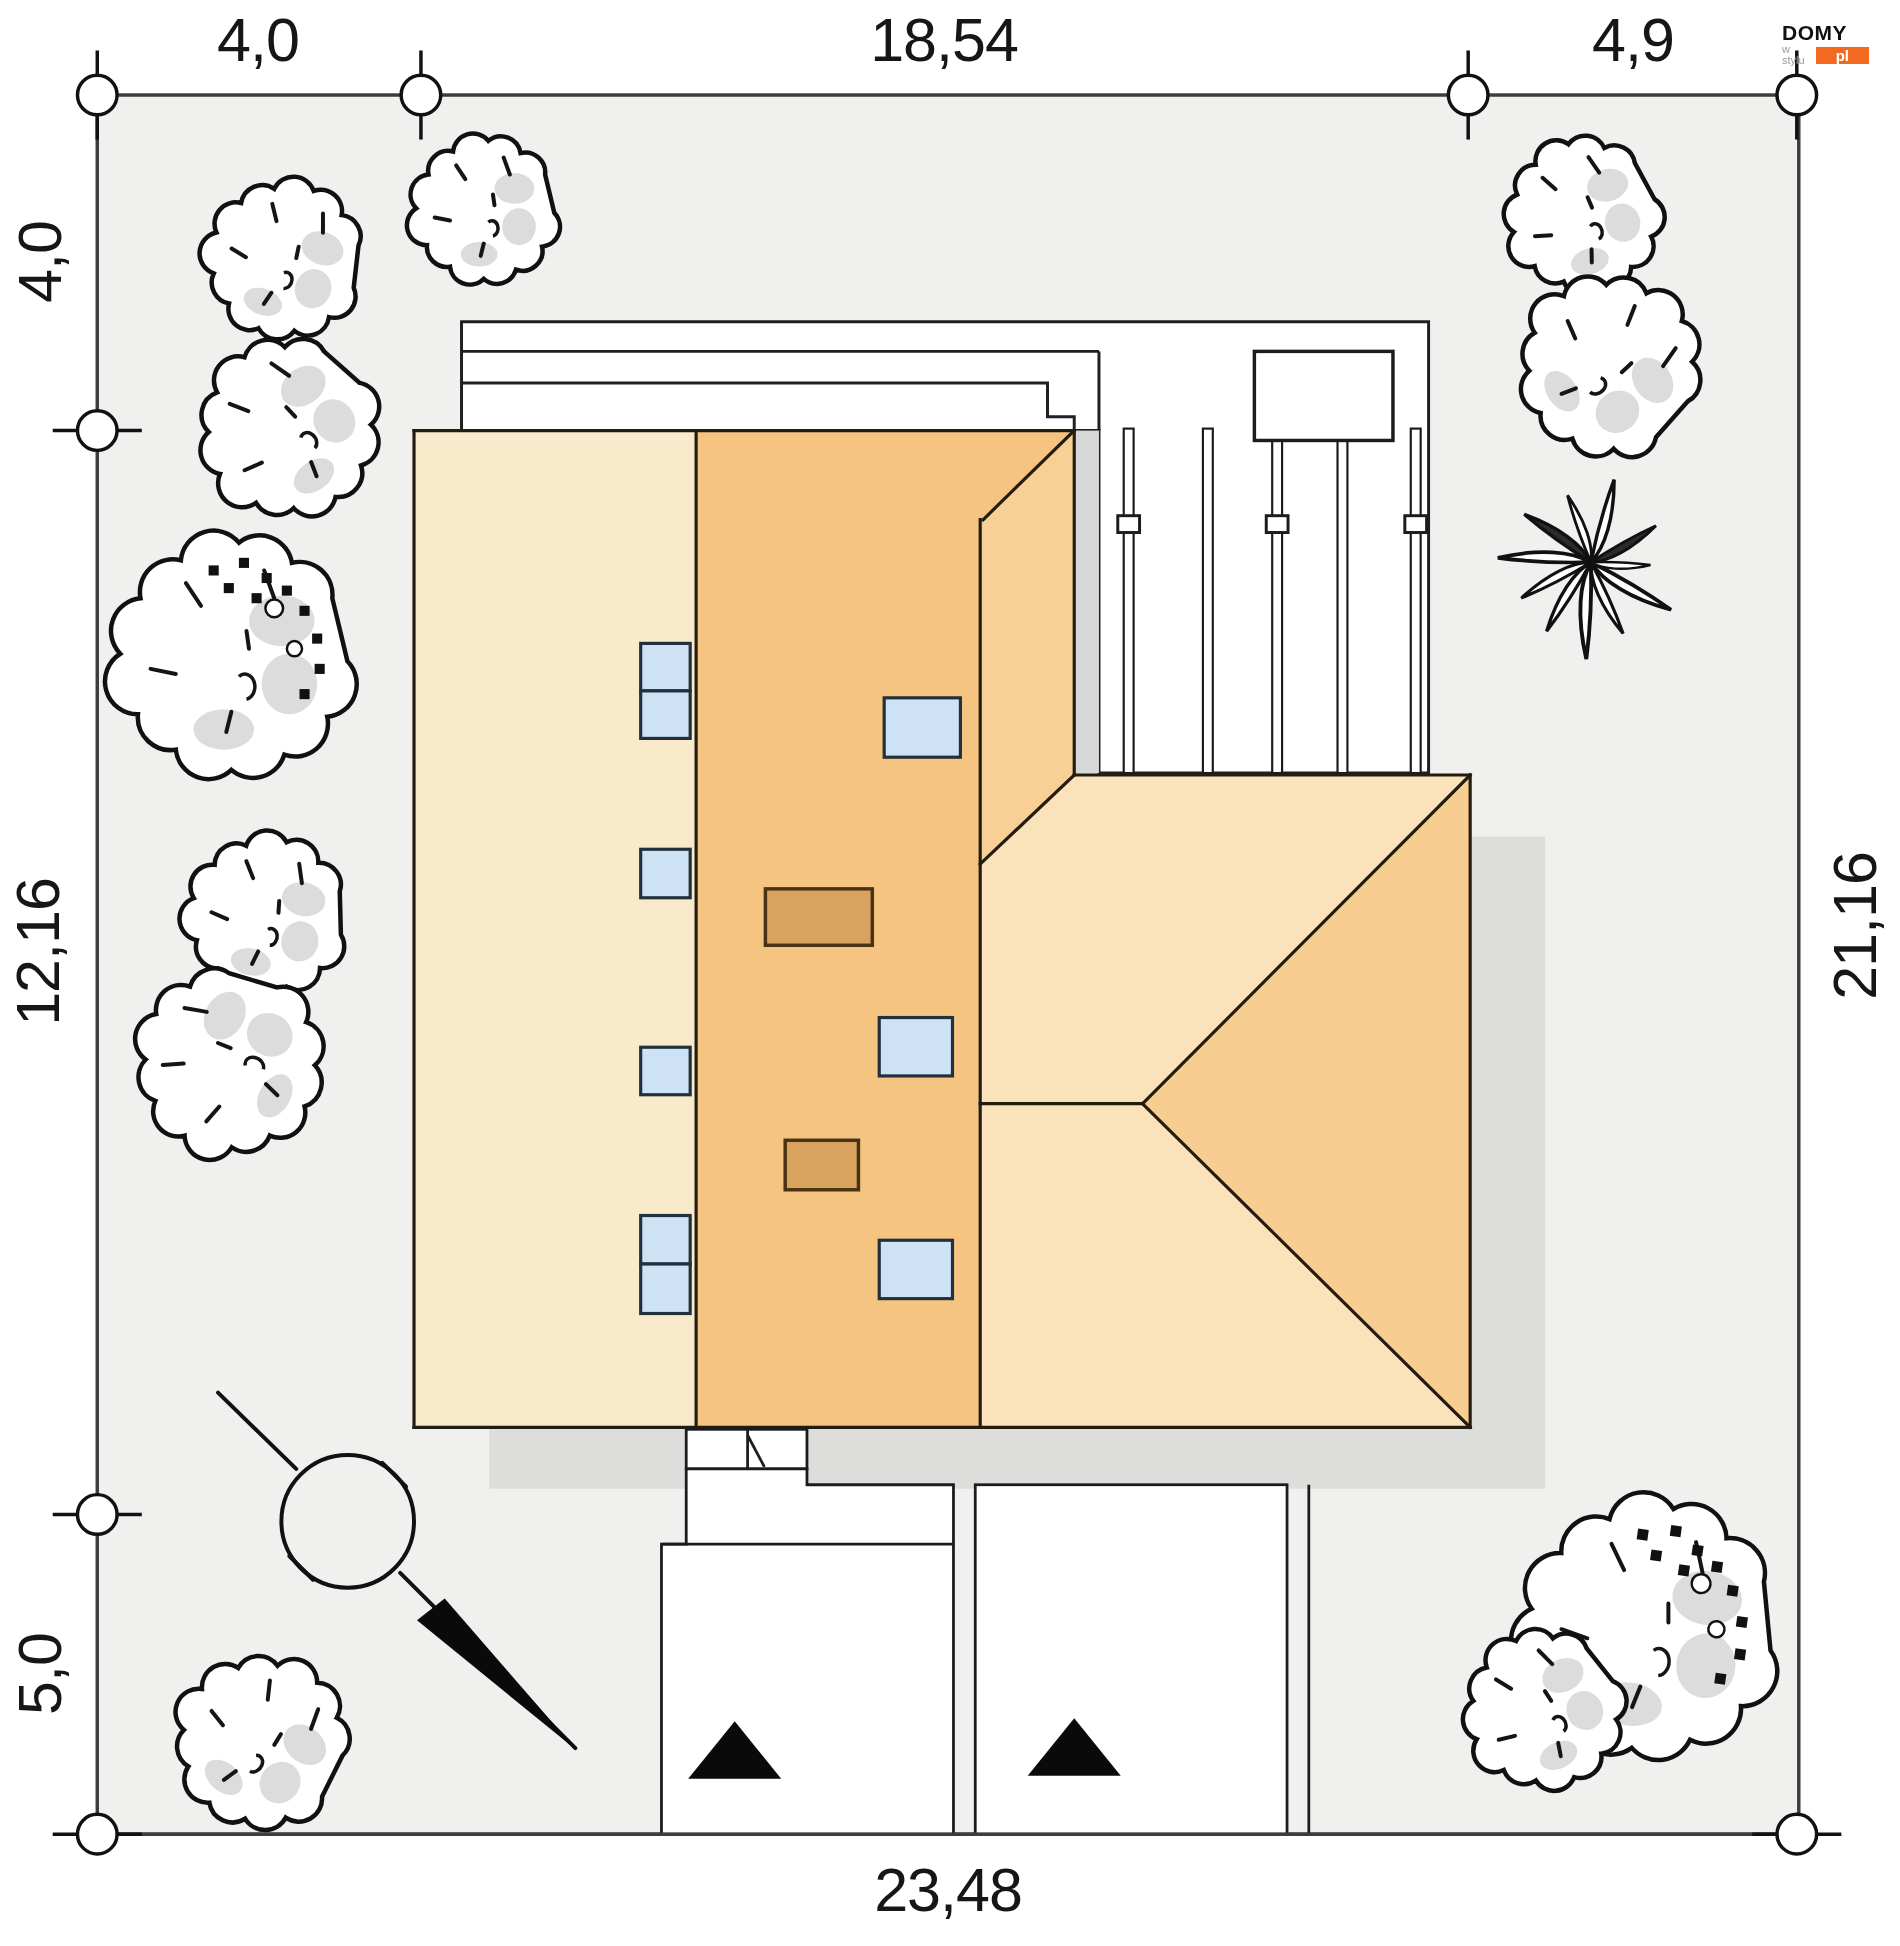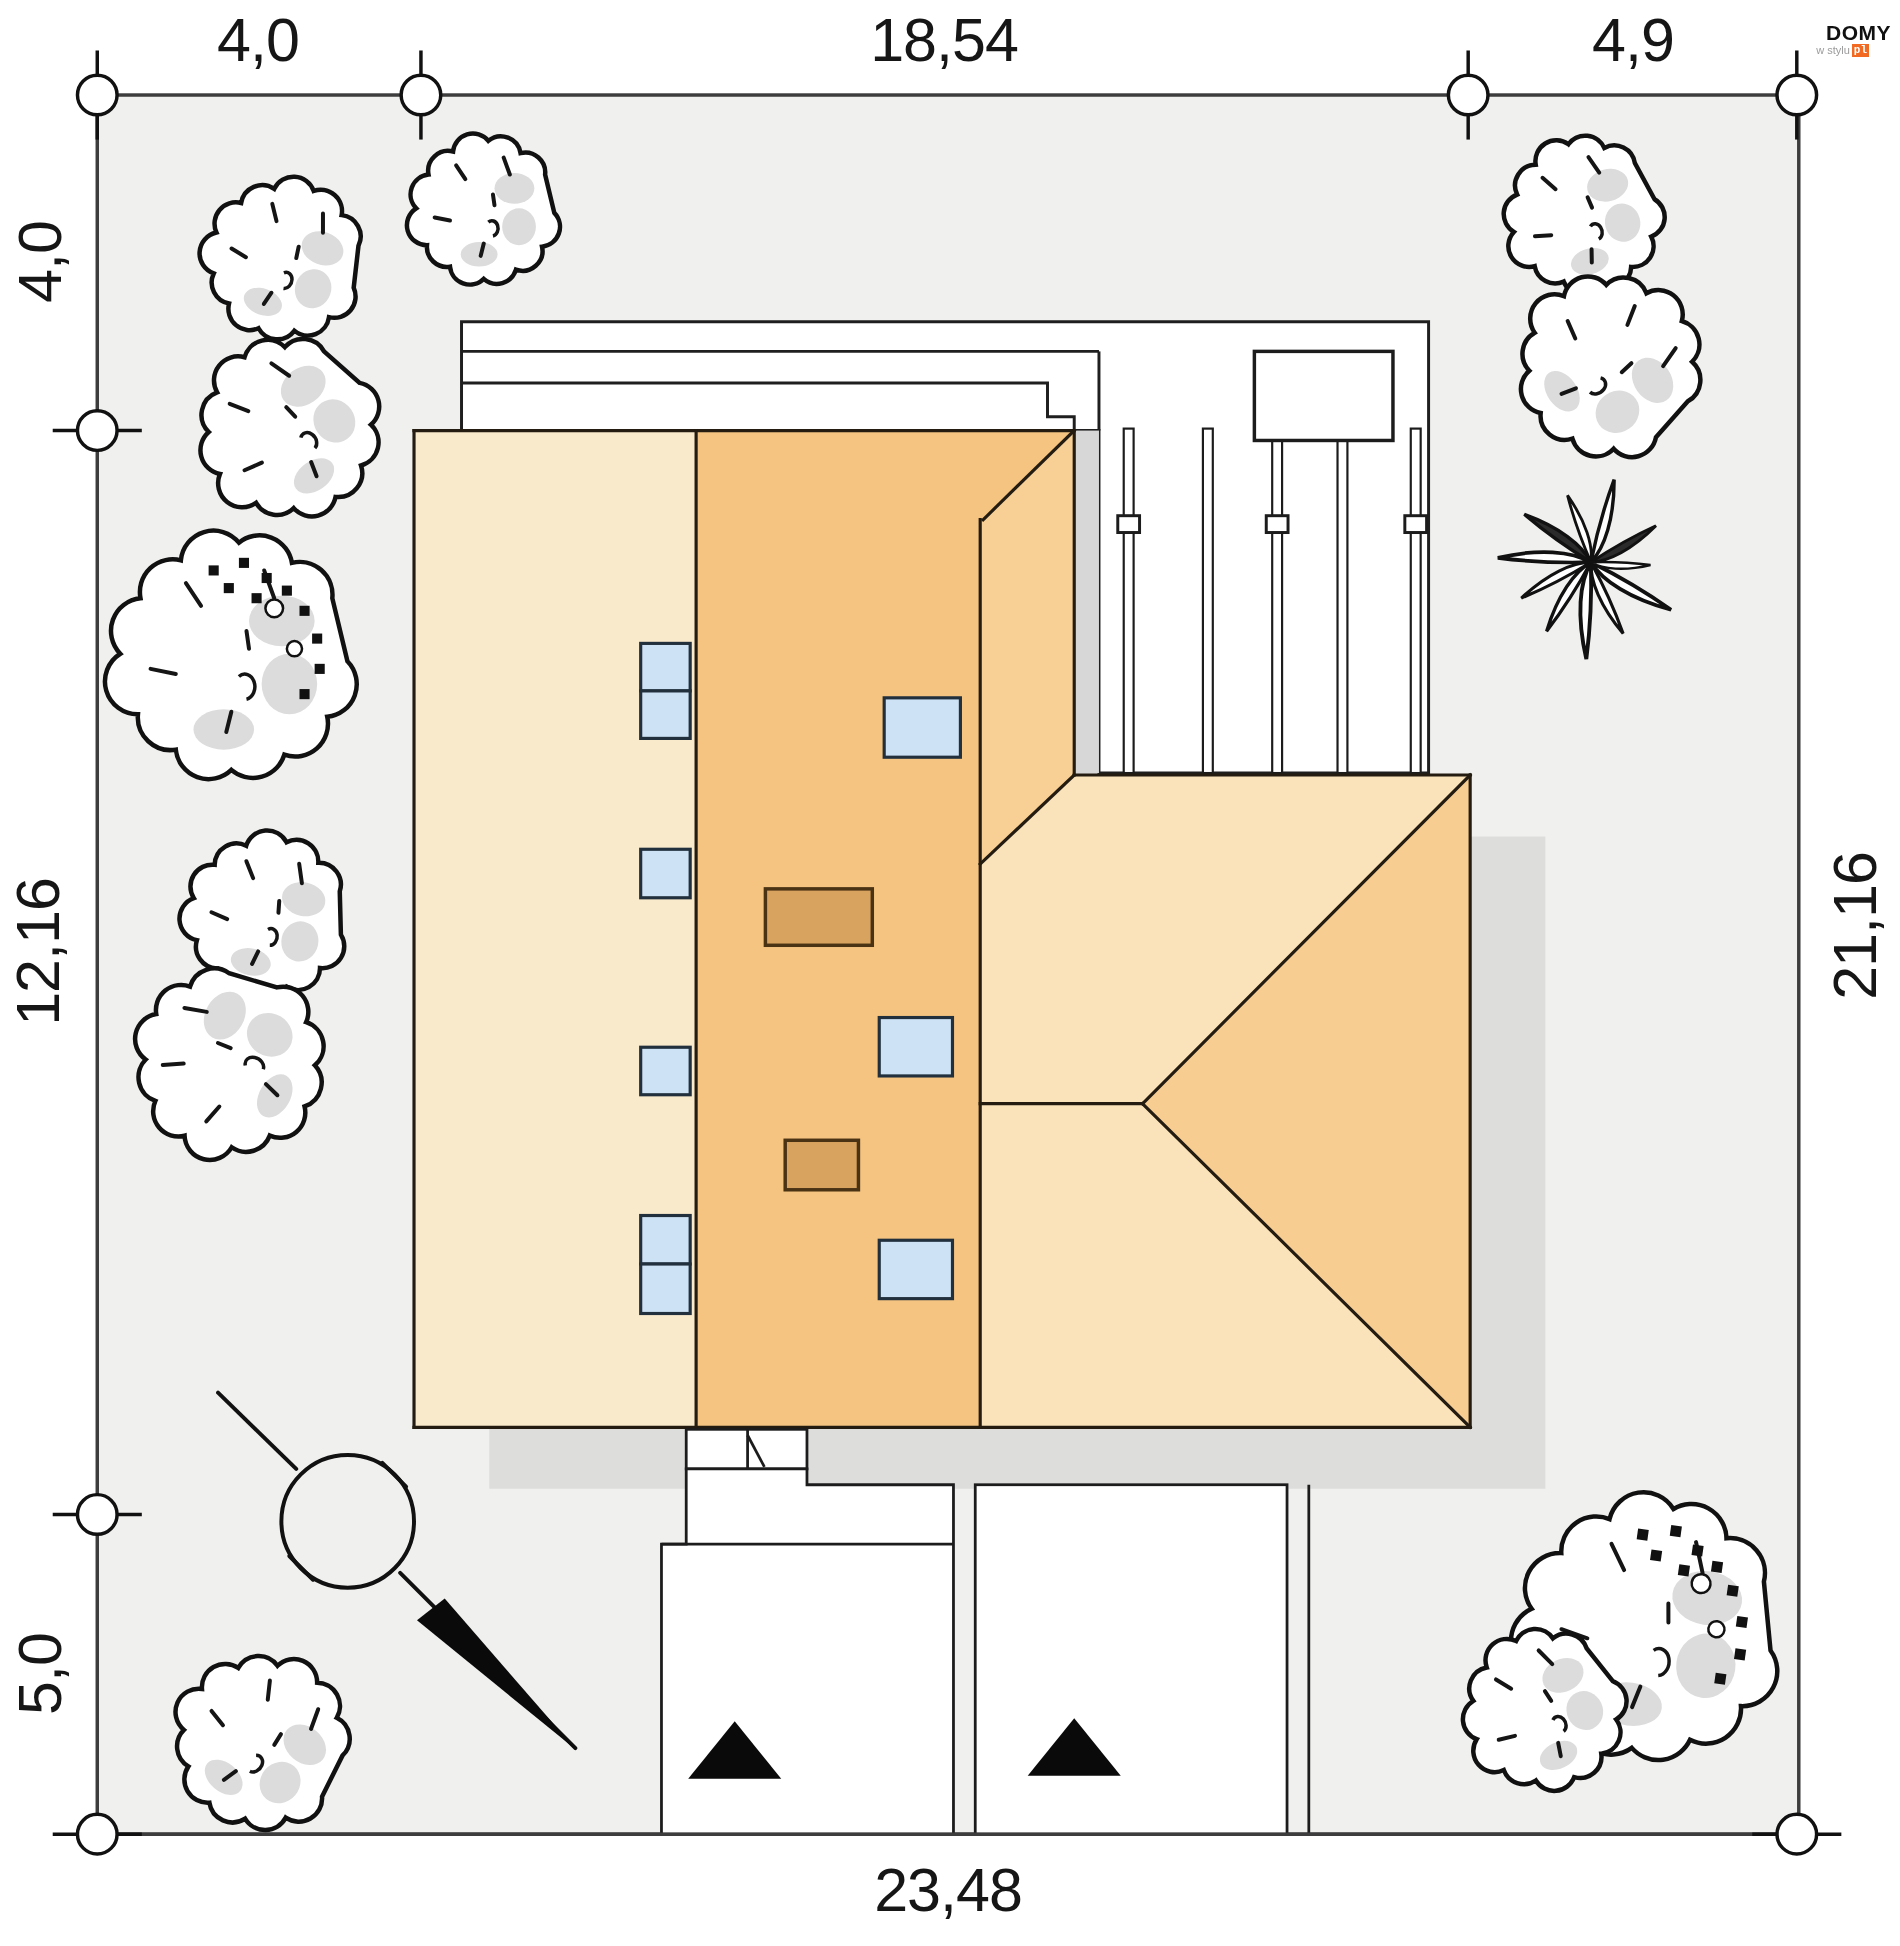--- a/index.html
+++ b/index.html
@@ -3,26 +3,26 @@
 <meta charset="utf-8">
 <style>
   html,body{margin:0;padding:0;background:#fff;}
   .stage{position:relative;width:1901px;height:1946px;background:#fff;overflow:hidden;
          font-family:"Liberation Sans",sans-serif;}
   .stage svg{position:absolute;left:0;top:0;}
   .dim{position:absolute;color:#161616;font-size:61px;letter-spacing:-1px;
        transform:translate(-50%,-50%);white-space:nowrap;}
   .dim.vert{transform:translate(-50%,-50%) rotate(-90deg);}
   .logo{position:absolute;left:1782px;top:22px;width:109px;line-height:1;}
-  .logo .brand{font-weight:bold;font-size:21px;color:#111;letter-spacing:0.5px;text-align:right;}
+  .logo .brand{font-weight:bold;font-size:21px;color:#111;letter-spacing:0.5px;}
   .logo .row2{display:flex;justify-content:flex-end;align-items:center;margin-top:1px;
               width:87px;}
   .logo .tag{font-size:11px;color:#9b9b9b;margin-right:2px;}
   .logo .tld{display:inline-block;background:var(--logo-orange,#f26a21);color:#fff;
-             font-size:11px;font-weight:bold;padding:1px 2px;font-family:Liberation Mono, monospace;}
+             font-size:15px;font-weight:bold;padding:1px 20px;}
 </style>
 </head>
 <body>
 
 <div class="stage">
 
 <svg width="1901" height="1946" viewBox="0 0 1920 1966">
   <defs>
     <g id="tree-plain">
       <path d="M95,52 A13,13 0 0 1 87,74 A13,13 0 0 1 70,89 A13,13 0 0 1 49,95 A13,13 0 0 1 27,87

